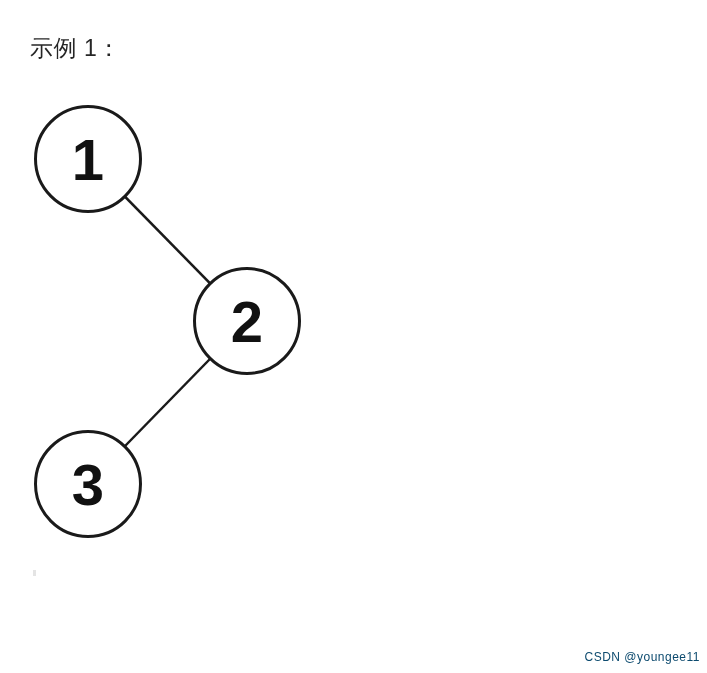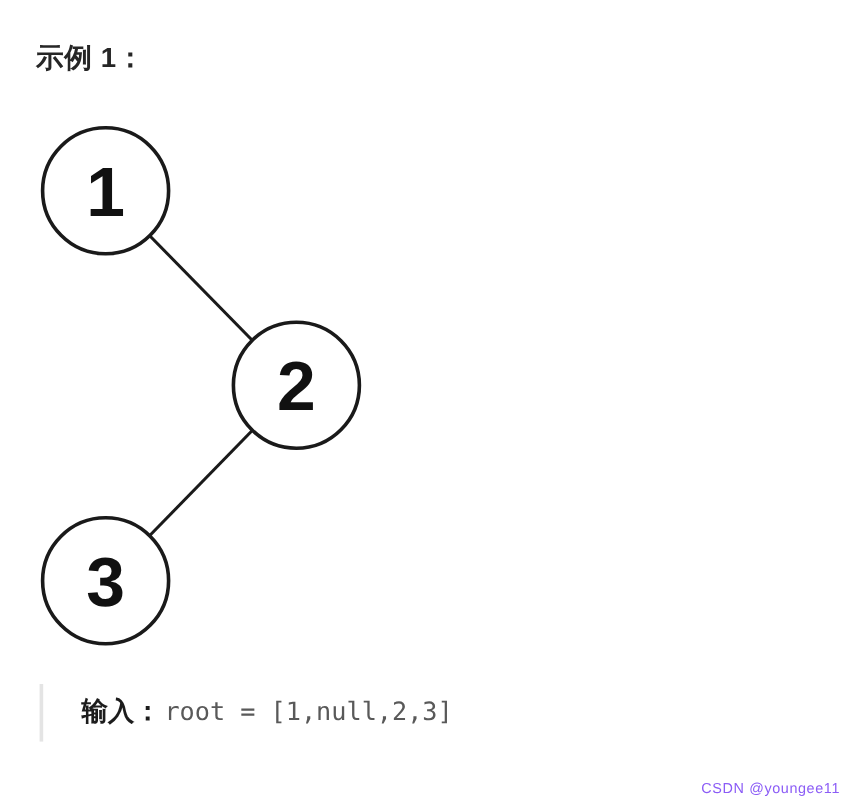--- a/index.html
+++ b/index.html
@@ -12,21 +12,21 @@
     background: #ffffff;
     position: relative;
     overflow: hidden;
     font-family: "Liberation Sans", sans-serif;
   }
   .heading {
     position: absolute;
     left: 30px;
     top: 33px;
     font-size: 23px;
-    font-weight: 700;
+    font-weight: 400;
     color: #262626;
     letter-spacing: 0.5px;
   }
   .tree-svg {
     position: absolute;
     left: 0;
     top: 0;
   }
   .node-num {
     font-family: "Liberation Sans", sans-serif;
@@ -56,21 +56,21 @@
   .io-code {
     font-family: "DejaVu Sans Mono", monospace;
     font-size: 21px;
     color: #595959;
   }
   .watermark {
     position: absolute;
     right: 7px;
     bottom: 9px;
     font-size: 12px;
-    color: #8b5cf6;
+    color: #0c4a6e;
     letter-spacing: 0.5px;
   }
 </style>
 </head>
 <body>
 
 <div class="heading">示例 1：</div>
 
 <svg class="tree-svg" width="330" height="560" viewBox="0 0 330 560" xmlns="http://www.w3.org/2000/svg">
 
@@ -80,18 +80,15 @@
   <circle cx="88" cy="159" r="52.5" fill="#ffffff" stroke="#1a1a1a" stroke-width="3"></circle>
   <circle cx="247" cy="321" r="52.5" fill="#ffffff" stroke="#1a1a1a" stroke-width="3"></circle>
   <circle cx="88" cy="484" r="52.5" fill="#ffffff" stroke="#1a1a1a" stroke-width="3"></circle>
 
   <text x="88" y="180" class="node-num">1</text>
   <text x="247" y="342" class="node-num">2</text>
   <text x="88" y="505" class="node-num">3</text>
 </svg>
 
 <div class="example-block">
-  <div class="example-line">
-    <span class="io-label">输入：</span><span class="io-code">root = [1,null,2,3]</span>
-  </div>
 </div>
 
 <div class="watermark">CSDN @youngee11</div>
 
 </body></html>

